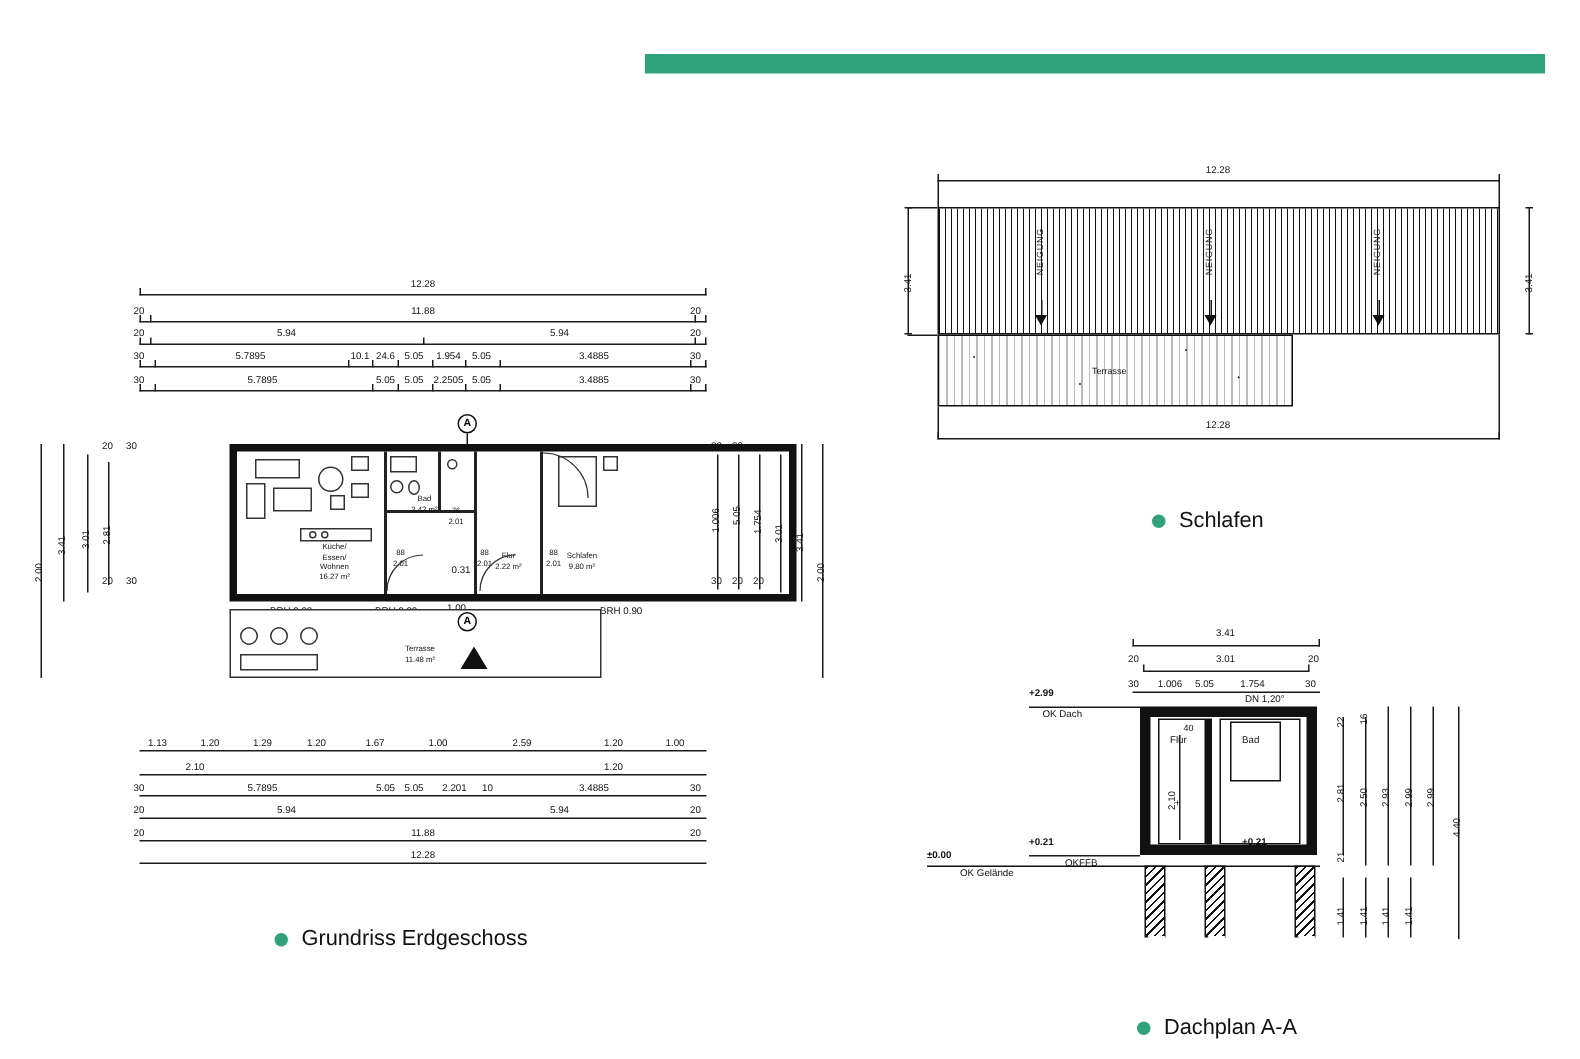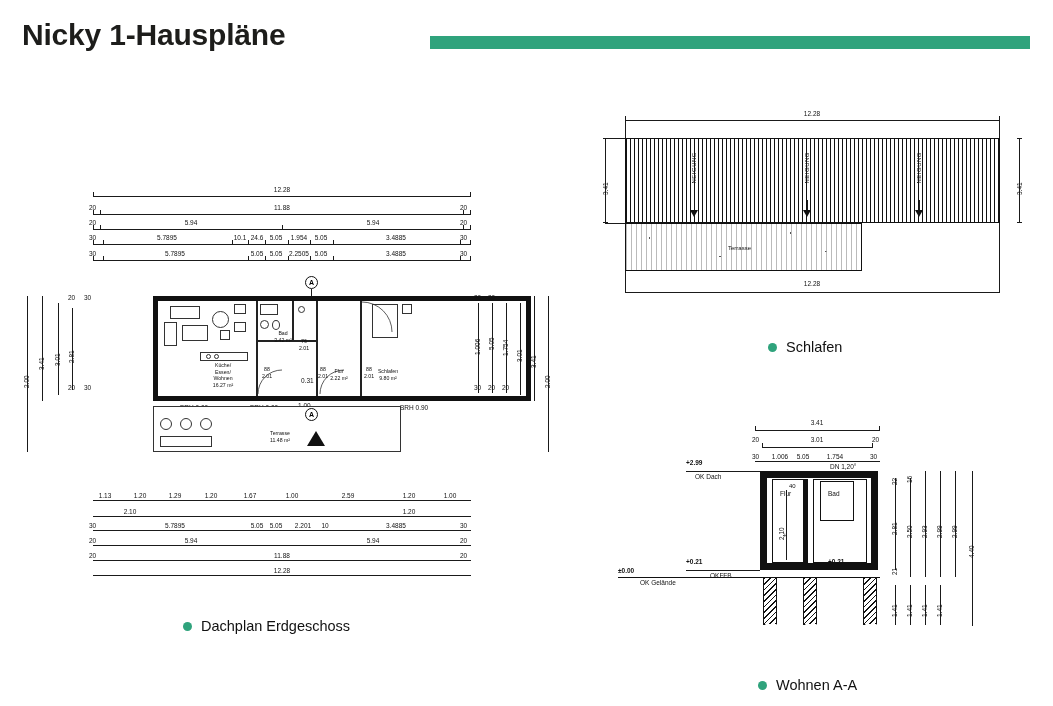--- a/index.html
+++ b/index.html
@@ -122,21 +122,20 @@
     content:""; position:absolute; left:1px; bottom:-9px;
     border-left:6px solid transparent; border-right:6px solid transparent;
     border-top:9px solid #fff; 
   }
 </style>
 </head>
 <body>
 
 <div class="page">
 
-  <div id="title">Nicky 1-Hauspläne</div>
   <div id="title-bar"></div>
 
   <div id="plan-wrap">
 
     <div class="ln h1" style="left:33px; top:26px; width:378px;"></div>
     <div class="tick" style="left:33px; top:22px;"></div>
     <div class="tick" style="left:410px; top:22px;"></div>
     <div class="lbl c" style="left:222px; top:16px;">12.28</div>
 
     <div class="ln h1" style="left:33px; top:44px; width:378px;"></div>
@@ -344,21 +343,21 @@
     <div class="lbl" style="left:29px; top:382px;">20</div>
     <div class="lbl c" style="left:222px; top:382px;">11.88</div>
     <div class="lbl" style="left:400px; top:382px;">20</div>
 
     <div class="ln h1" style="left:33px; top:405px; width:378px;"></div>
     <div class="lbl c" style="left:222px; top:397px;">12.28</div>
   </div>
 
   <div class="caption" style="left:183px; top:618px;">
     <span class="dot"></span>
-    <span>Dachplan Erdgeschoss</span>
+    <span>Grundriss Erdgeschoss</span>
   </div>
 
   <div id="roof-wrap">
 
     <div class="ln h1" style="left:30px; top:20px; width:375px;"></div>
     <div class="tick" style="left:30px; top:16px;"></div>
     <div class="tick" style="left:404px; top:16px;"></div>
     <div class="lbl c" style="left:217px; top:10px;">12.28</div>
     <div class="ln v1" style="left:30px; top:20px; height:18px;"></div>
     <div class="ln v1" style="left:404px; top:20px; height:18px;"></div>
@@ -486,16 +485,16 @@
     <div class="ln v1" style="left:310px; top:190px; height:40px;"></div>
     <div class="lbl v" style="left:306px; top:222px; transform:rotate(-90deg);">1.41</div>
     <div class="ln v1" style="left:325px; top:190px; height:40px;"></div>
     <div class="lbl v" style="left:321px; top:222px; transform:rotate(-90deg);">1.41</div>
     <div class="ln v1" style="left:340px; top:190px; height:40px;"></div>
     <div class="lbl v" style="left:336px; top:222px; transform:rotate(-90deg);">1.41</div>
   </div>
 
   <div class="caption" style="left:758px; top:677px;">
     <span class="dot"></span>
-    <span>Wohnen A-A</span>
+    <span>Dachplan A-A</span>
   </div>
 
 </div>
 
 </body></html>

